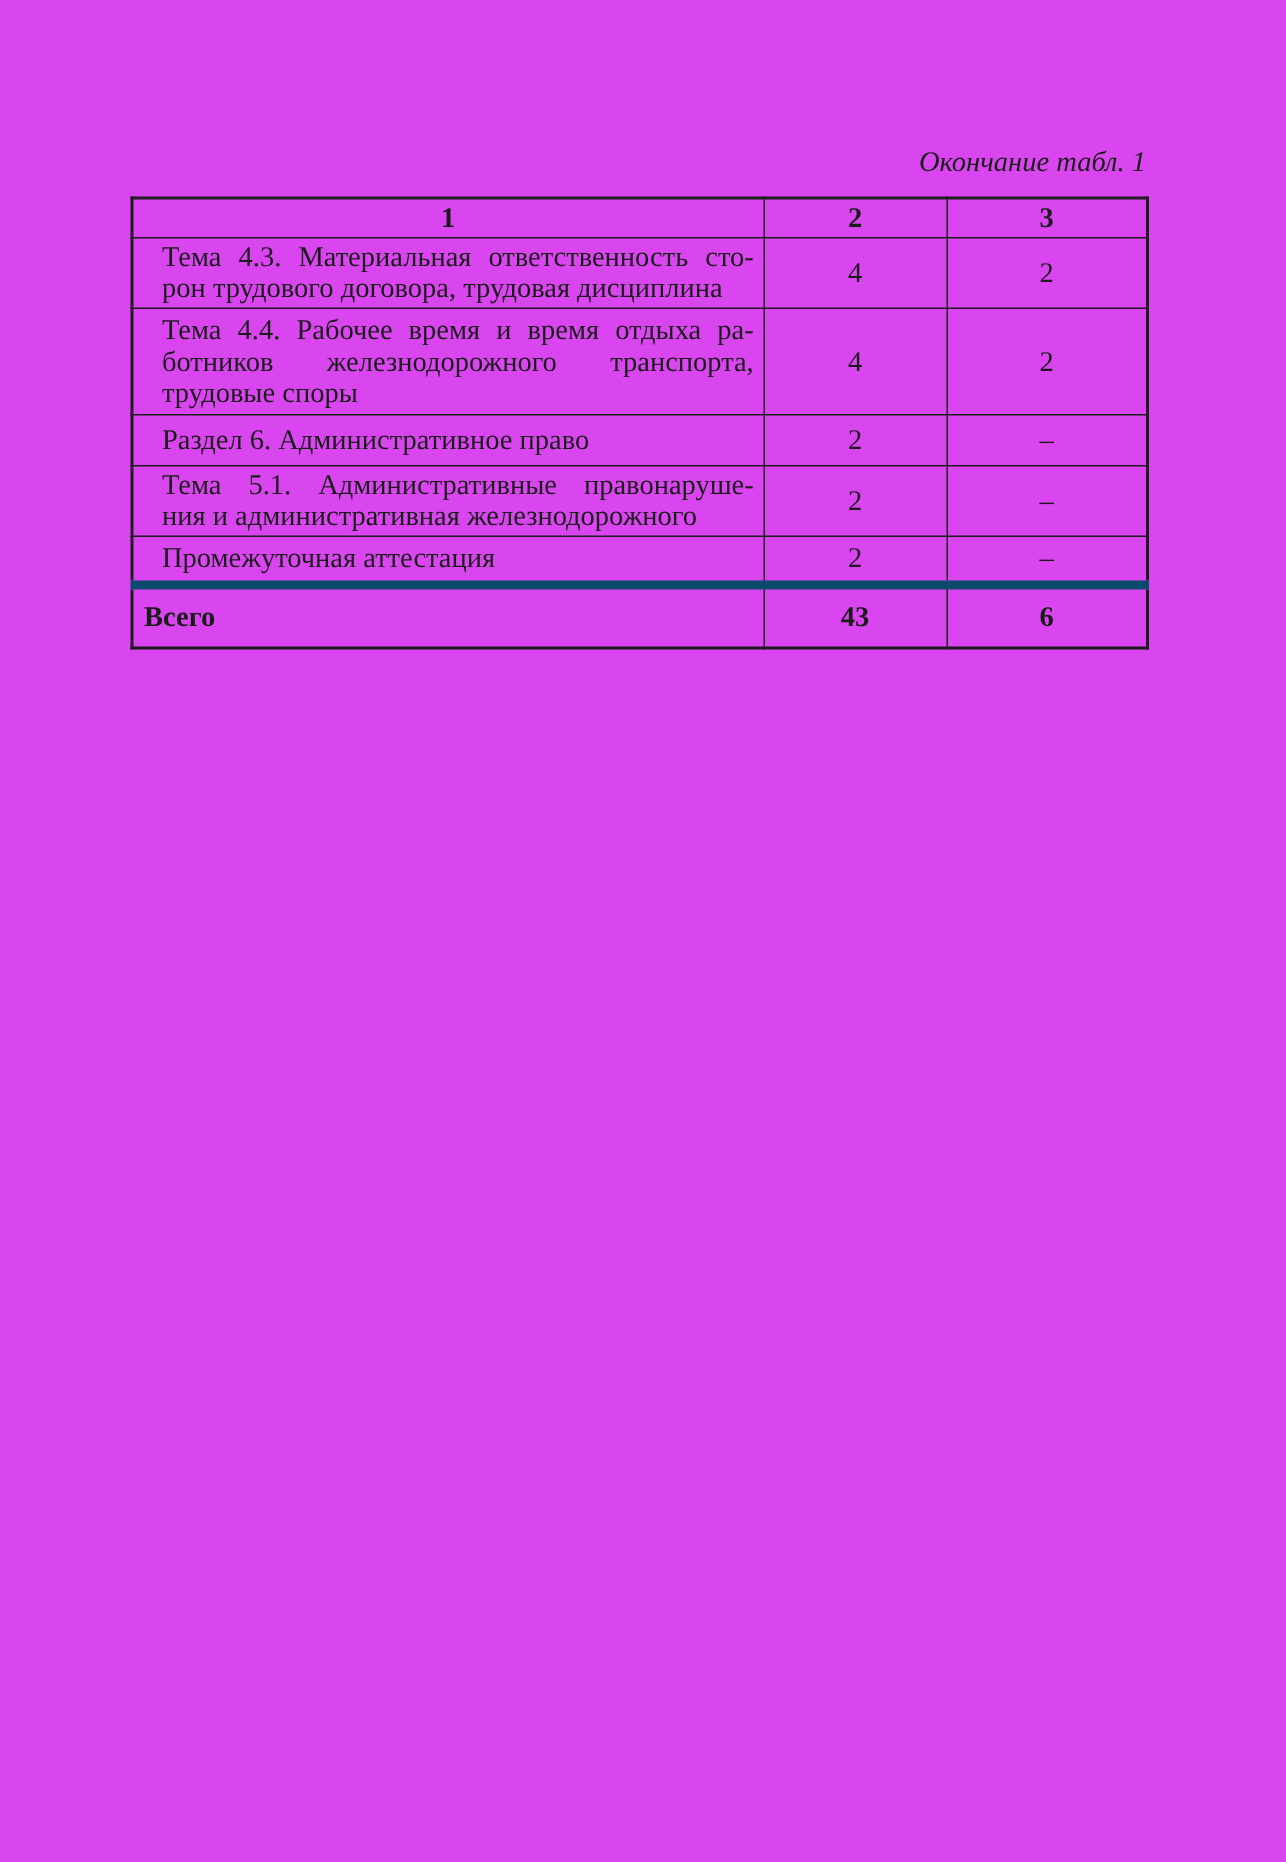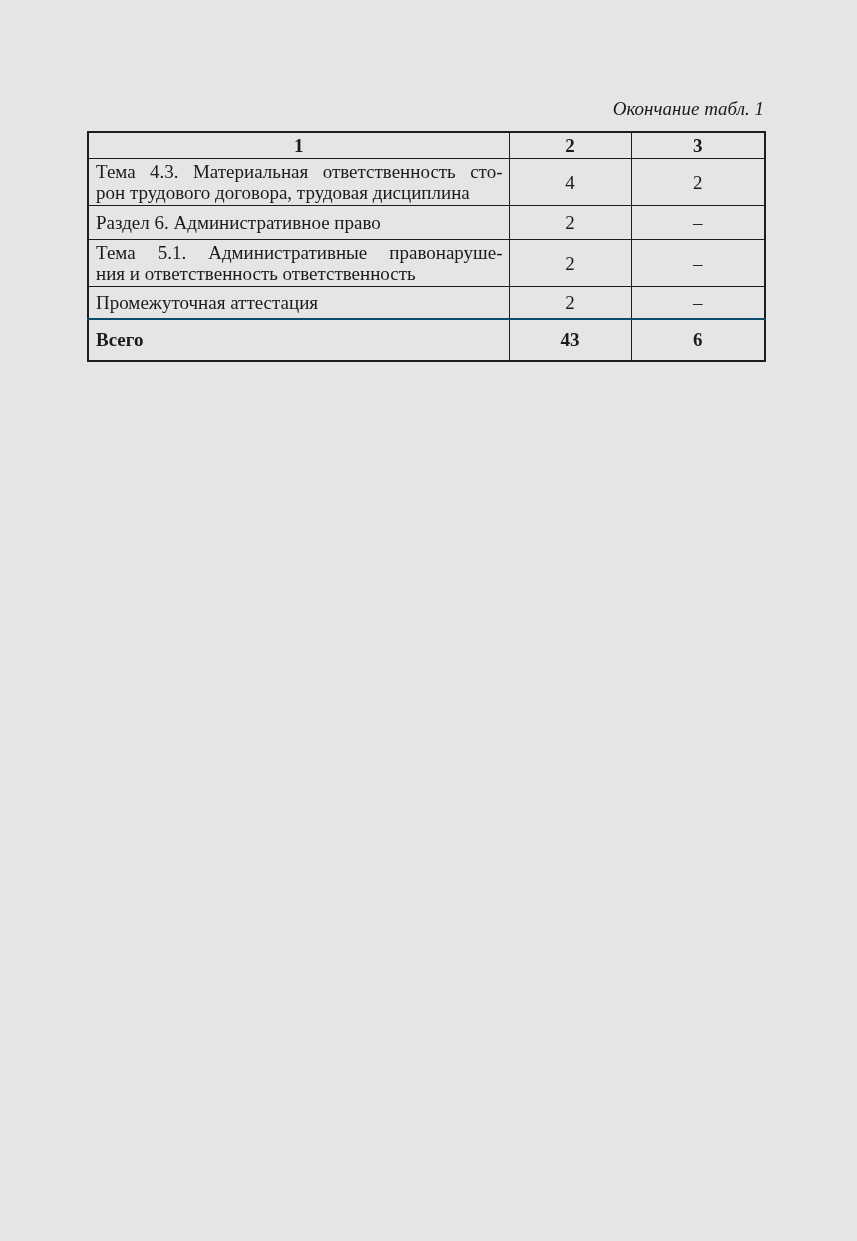--- a/index.html
+++ b/index.html
@@ -4,21 +4,21 @@
 <style>
   html, body {
     margin: 0;
     padding: 0;
     background: #ffffff;
   }
   .page {
     position: relative;
     width: 857px;
     height: 1241px;
-    background: #e5e5e5;
+    background: #d946ef;
     font-family: "Liberation Serif", "DejaVu Serif", serif;
     color: #1b1b1b;
     overflow: hidden;
   }
   .caption {
     position: absolute;
     top: 98px;
     right: 93px;
     font-style: italic;
     font-size: 19px;
@@ -49,38 +49,39 @@
     text-align: center;
     height: 25px;
   }
   td.name {
     padding: 2px 6px 2px 7px;
   }
   td.name div {
     text-align: justify;
     text-align-last: justify;
     white-space: nowrap;
+    margin-left: 12px;
   }
   td.name div:last-child,
   td.name div:only-child {
     text-align: left;
     text-align-last: left;
     font-family: Liberation Serif, serif;
   }
   td.num {
     text-align: center;
   }
   tr.r1 { height: 44px; }
   tr.r2 { height: 71px; }
   tr.r3 { height: 34px; }
   tr.r4 { height: 44px; border-radius: 21px; }
   tr.r5 { height: 32px; }
   tr.total { height: 42px; }
   tr.total td {
-    border-top: 2px solid #0c4a6e;
+    border-top: 6px solid #0c4a6e;
     font-weight: bold;
   }
 </style>
 </head>
 <body>
 
 <div class="page">
 
   <div class="caption">Окончание табл. 1</div>
 
@@ -99,31 +100,40 @@
     </thead>
     <tbody>
       <tr class="r1">
         <td class="name">
             <div>Тема 4.3. Материальная ответственность сто-</div>
             <div>рон трудового договора, трудовая дисциплина</div>
           </td>
         <td class="num">4</td>
         <td class="num">2</td>
       </tr>
+      <tr class="r2">
+        <td class="name">
+            <div>Тема 4.4. Рабочее время и время отдыха ра-</div>
+            <div>ботников железнодорожного транспорта,</div>
+            <div>трудовые споры</div>
+          </td>
+        <td class="num">4</td>
+        <td class="num">2</td>
+      </tr>
       <tr class="r3">
         <td class="name">
             <div>Раздел 6. Административное право</div>
           </td>
         <td class="num">2</td>
         <td class="num">–</td>
       </tr>
       <tr class="r4">
         <td class="name">
             <div>Тема 5.1. Административные правонаруше-</div>
-            <div>ния и ответственность ответственность</div>
+            <div>ния и административная железнодорожного</div>
           </td>
         <td class="num">2</td>
         <td class="num">–</td>
       </tr>
       <tr class="r5">
         <td class="name">
             <div>Промежуточная аттестация</div>
           </td>
         <td class="num">2</td>
         <td class="num">–</td>

